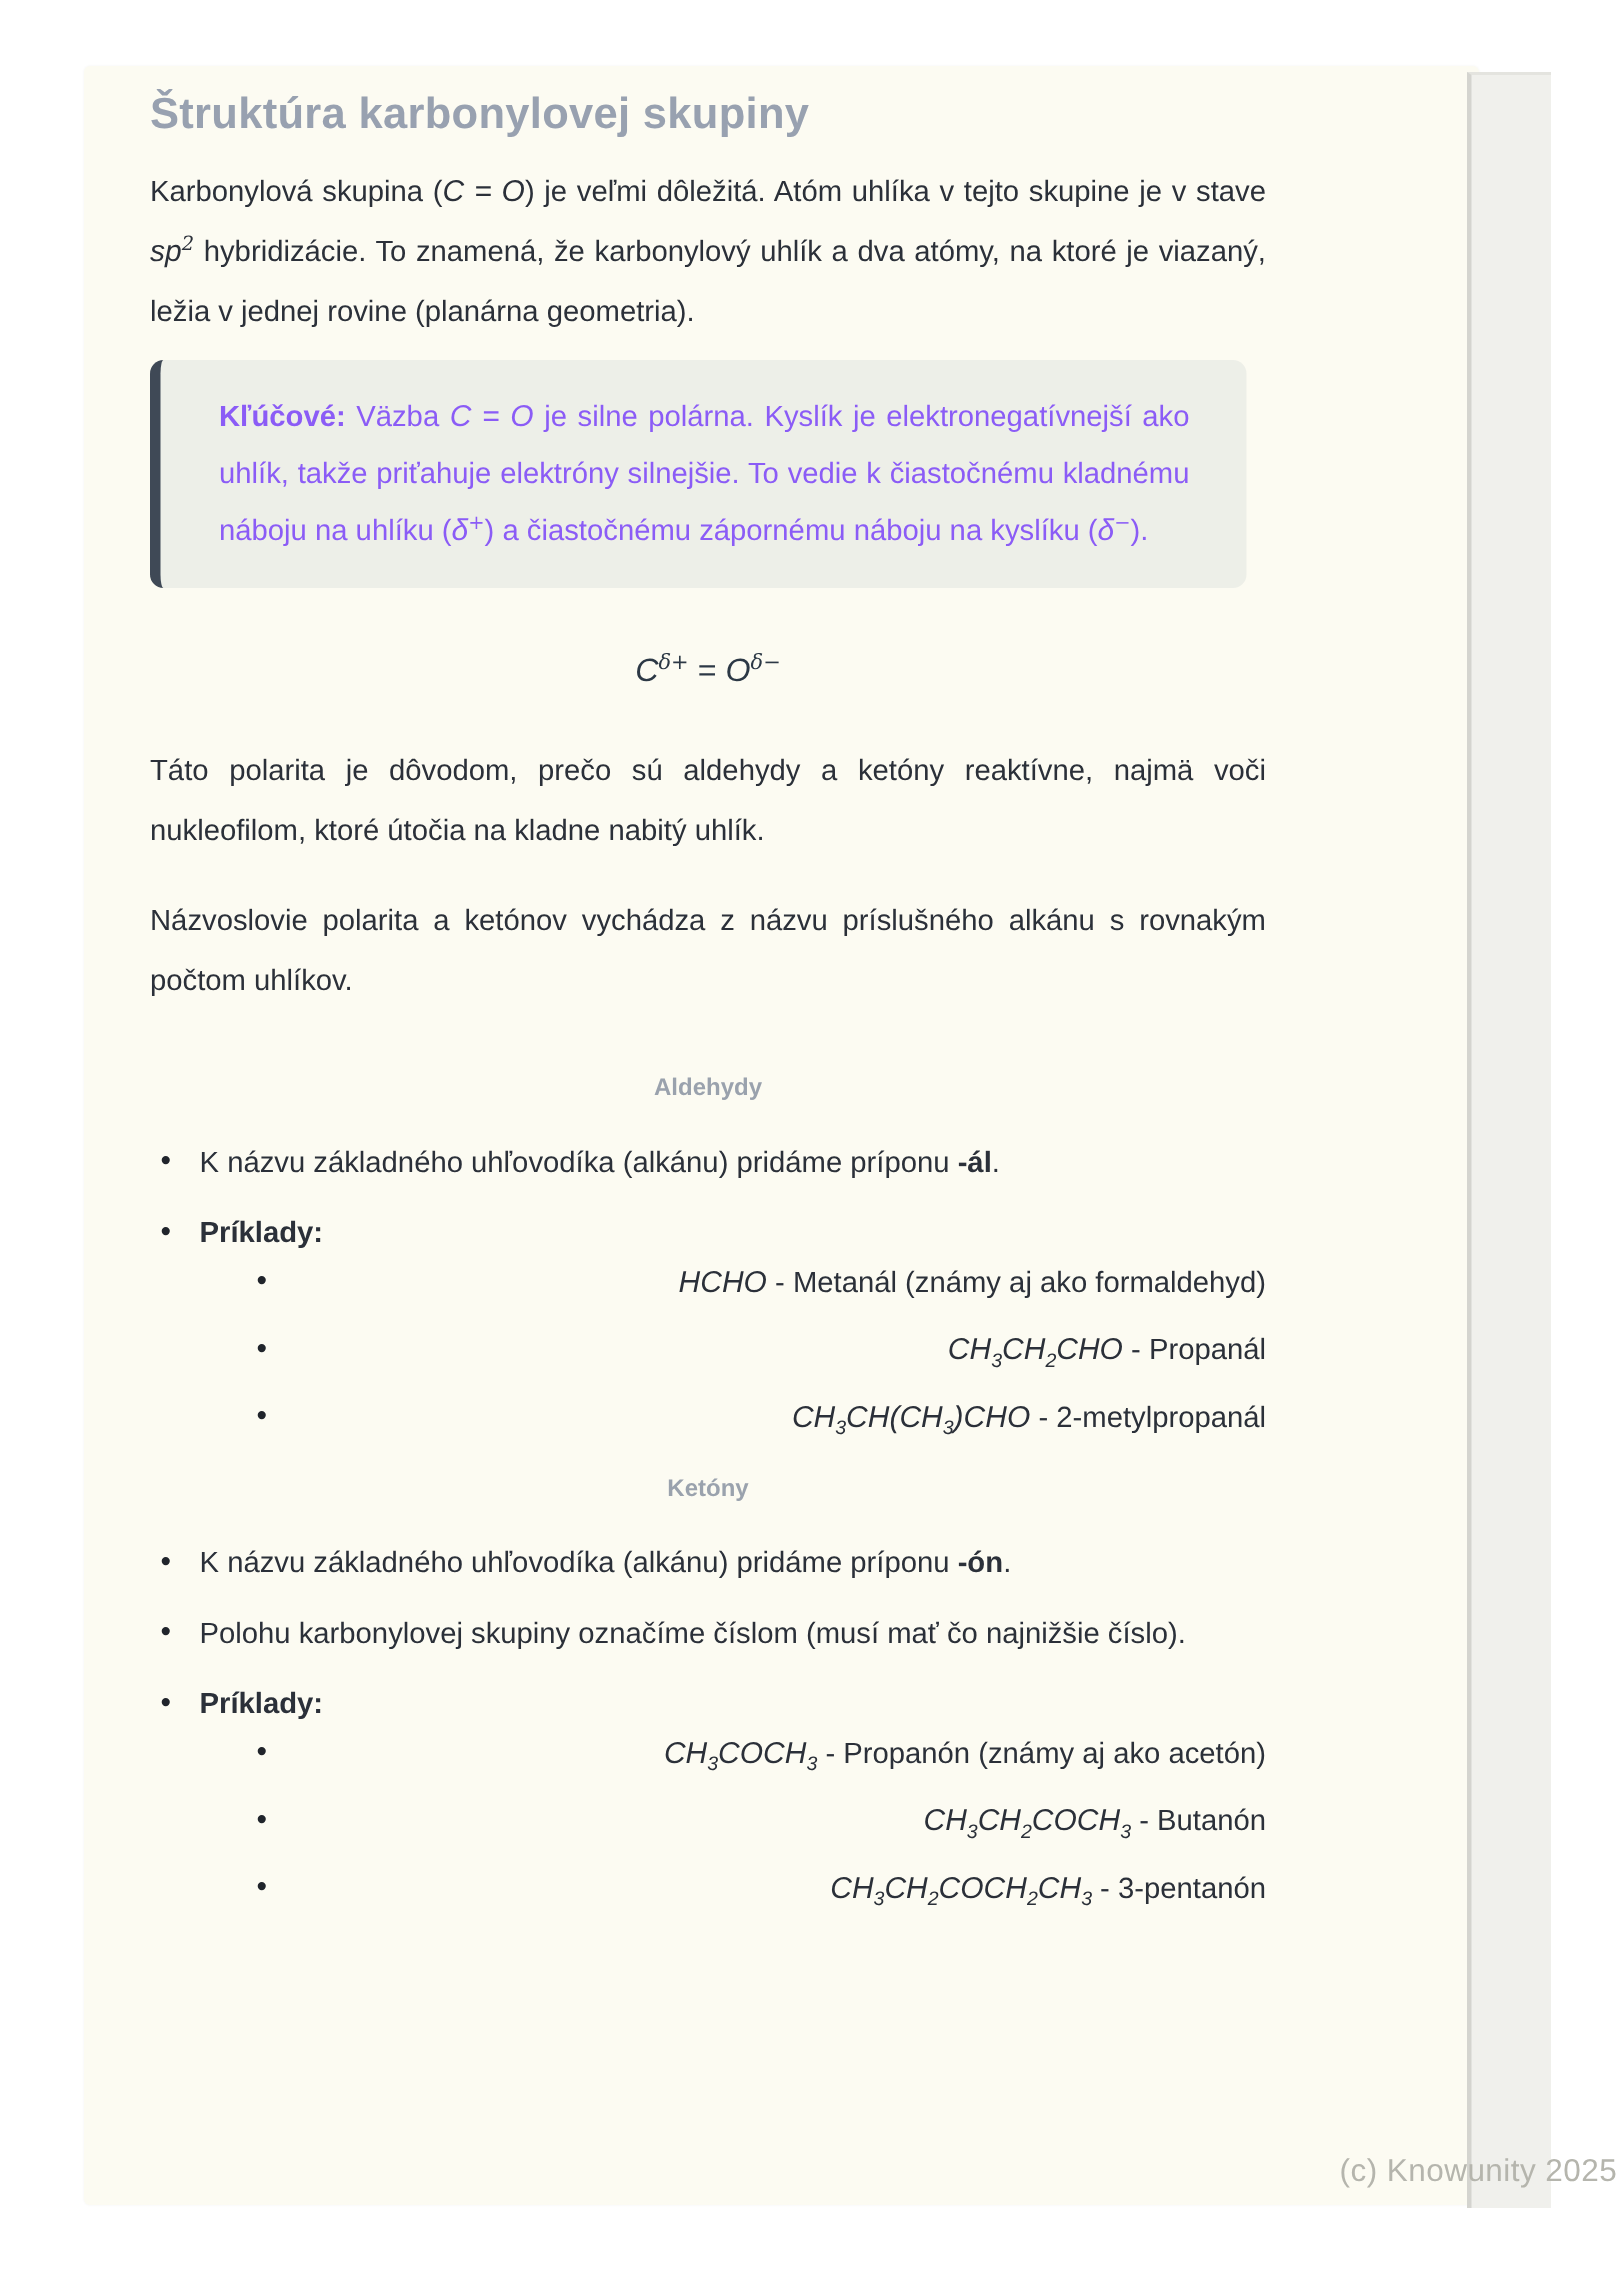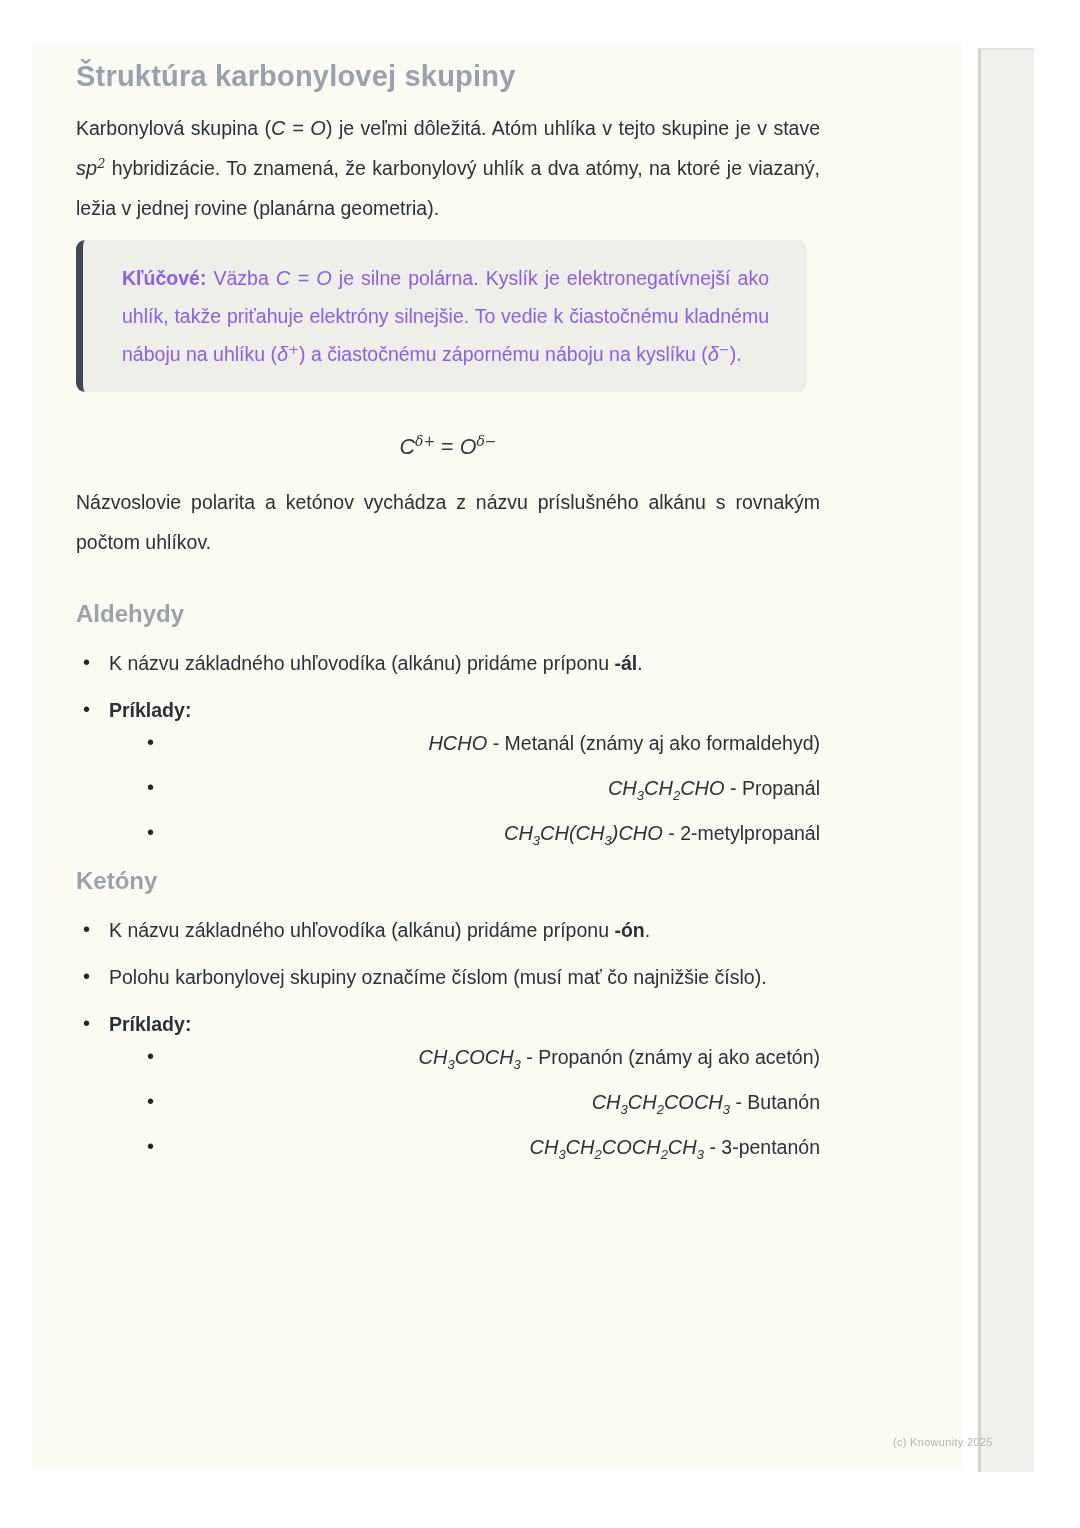--- a/index.html
+++ b/index.html
@@ -5,21 +5,21 @@
   html, body { margin:0; padding:0; }
   body {
     width:1080px; height:1528px;
     background:#ffffff;
     font-family:"Liberation Sans", sans-serif;
     position:relative;
     overflow:hidden;
     -webkit-font-smoothing:antialiased;
   }
   .page {
-    position:absolute; left:32px; top:44px;
+    position:absolute; left:56px; top:44px;
     width:930px; height:1426px;
     background:#fcfbf2;
     border-radius:4px;
     box-shadow:0 0 2px rgba(0,0,0,0.05);
     overflow:hidden;
   }
   .content {
     box-sizing:border-box;
     padding:14px 142px 0 44px;
     color:#2b3039;
@@ -49,22 +49,23 @@
   }
   .formula-row {
     margin-top:40px; text-align:center;
     font-size:21.5px; line-height:30px; color:#2c3845;
   }
   h2 {
     margin:30px 0 0; font-size:26px; line-height:32px; font-weight:700;
     color:#98a1b0;
   }
   h3 {
-    margin:38px 0 0; font-size:24px; line-height:28px; font-weight:700;
+    margin:38px 0 0; font-size:16px; line-height:28px; font-weight:700;
     color:#9aa2ad;
+    text-align:center;
   }
   .h3-ketony { margin-top:15px; }
   ul { list-style:none; margin:0; padding:0; }
   ul.blist { margin-top:22px; }
   .blist > li {
     position:relative; padding-left:33px; margin-bottom:21px;
     font-size:19.5px; line-height:26px; color:#2b3039;
   }
   .blist > li::before,
   .sublist > li::before {
@@ -96,21 +97,21 @@
   .next-page {
     position:absolute; left:978px; top:48px;
     width:56px; height:1424px;
     background:#f0f0ec;
     border-left:3px solid #d4d4cf;
     border-top:2px solid #e4e4df;
     box-sizing:border-box;
   }
   .footer {
     position:absolute; left:893px; top:1436px;
-    font-size:11px; letter-spacing:0.3px;
+    font-size:21px; letter-spacing:0.3px;
     color:#b5b5ad; z-index:5; white-space:nowrap;
   }
 </style>
 </head>
 <body>
 
 <div class="viewer">
 
   <div class="page">
     <div class="content">
@@ -118,20 +119,21 @@
       <h1>Štruktúra karbonylovej skupiny</h1>
 
       <p class="body-p p-intro"><span>Karbonylová skupina (</span><i class="math">C = O</i><span>) je veľmi dôležitá. Atóm uhlíka v tejto skupine je v stave </span><i class="math">sp</i><sup class="msup">2</sup><span> hybridizácie. To znamená, že karbonylový uhlík a dva atómy, na ktoré je viazaný, ležia v jednej rovine (planárna geometria).</span></p>
 
       <div class="callout">
         <p class="callout-p"><strong>Kľúčové:</strong><span> Väzba </span><i class="math">C = O</i><span> je silne polárna. Kyslík je elektronegatívnejší ako uhlík, takže priťahuje elektróny silnejšie. To vedie k čiastočnému kladnému náboju na uhlíku (</span><i class="math">δ</i><sup class="msup">+</sup><span>) a čiastočnému zápornému náboju na kyslíku (</span><i class="math">δ</i><sup class="msup">−</sup><span>).</span></p>
       </div>
 
       <div class="formula-row"><i class="math">C</i><sup class="msup">δ+</sup><span class="eq"> = </span><i class="math">O</i><sup class="msup">δ−</sup></div>
 
+      <p class="body-p p-polar">Táto polarita je dôvodom, prečo sú aldehydy a ketóny reaktívne, najmä voči nukleofilom, ktoré útočia na kladne nabitý uhlík.</p>
 
 
       <p class="body-p p-naming">Názvoslovie polarita a ketónov vychádza z názvu príslušného alkánu s rovnakým počtom uhlíkov.</p>
 
       <h3>Aldehydy</h3>
 
       <ul class="blist">
         <li><span>K názvu základného uhľovodíka (alkánu) pridáme príponu </span><strong>-ál</strong><span>.</span></li>
         <li><span></span><strong>Príklady:</strong><span></span>
           <ul class="sublist">

